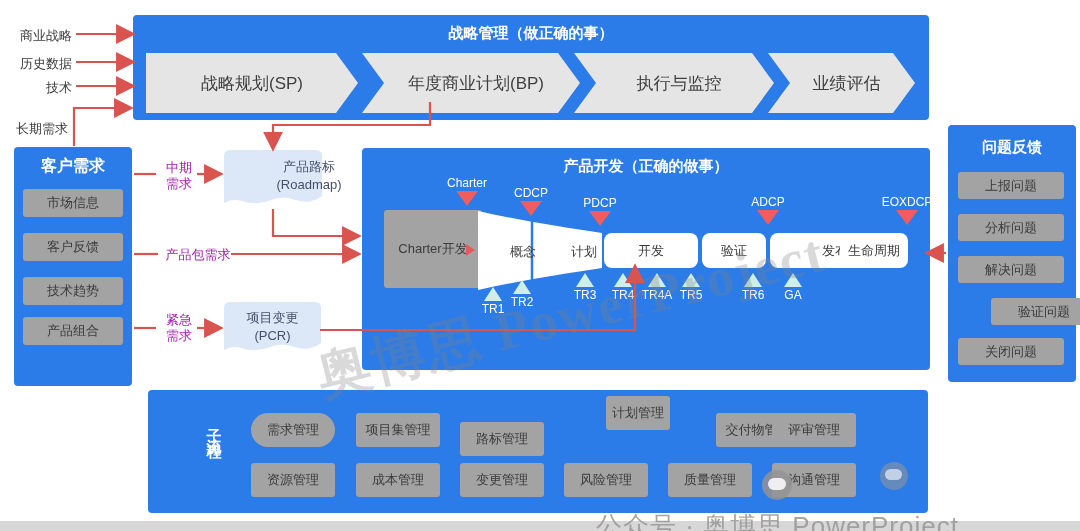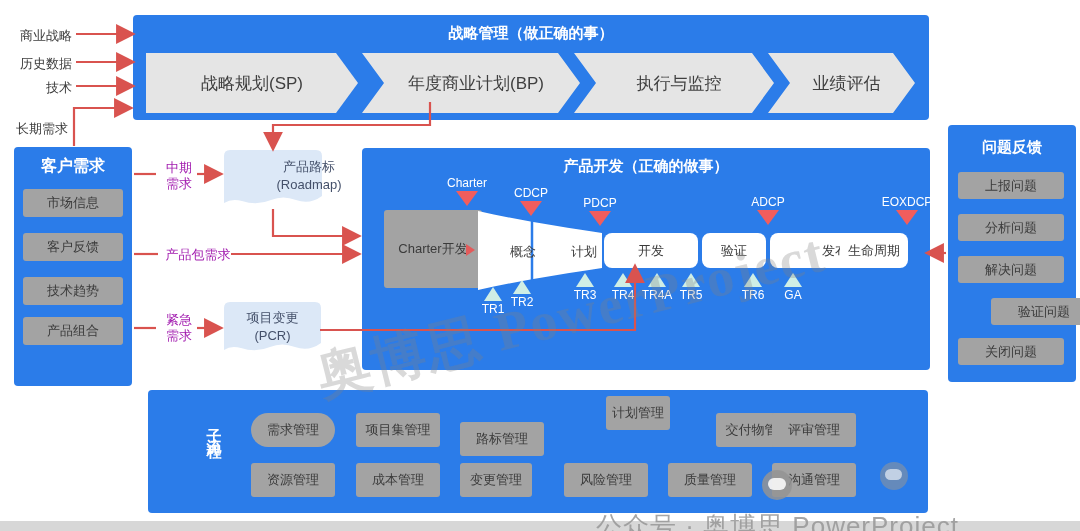--- a/index.html
+++ b/index.html
@@ -195,21 +195,21 @@
   <div class="bluebox" style="left:148px; top:390px; width:780px; height:123px;"></div>
   <div class="vtitle" style="left:204px; top:416px;">子流程</div>
   <div class="whitebox" style="left:251px; top:413px; width:84px; height:34px; z-index:12;border-radius:17px;">需求管理</div>
   <div class="whitebox" style="left:356px; top:413px; width:84px; height:34px; z-index:12;">项目集管理</div>
   <div class="whitebox" style="left:460px; top:422px; width:84px; height:34px; z-index:12;">路标管理</div>
   <div class="whitebox" style="left:564px; top:396px; width:64px; height:34px; z-index:12;margin-left:42px;">计划管理</div>
   <div class="whitebox" style="left:668px; top:413px; width:84px; height:34px; z-index:12;margin-left:48px;">交付物管理</div>
   <div class="whitebox" style="left:772px; top:413px; width:84px; height:34px; z-index:12;">评审管理</div>
   <div class="whitebox" style="left:251px; top:463px; width:84px; height:34px; z-index:12;">资源管理</div>
   <div class="whitebox" style="left:356px; top:463px; width:84px; height:34px; z-index:12;">成本管理</div>
-  <div class="whitebox" style="left:460px; top:463px; width:72px; height:34px; z-index:12;">变更管理</div>
+  <div class="whitebox" style="left:460px; top:463px; width:84px; height:34px; z-index:12;">变更管理</div>
   <div class="whitebox" style="left:564px; top:463px; width:84px; height:34px; z-index:12;">风险管理</div>
   <div class="whitebox" style="left:668px; top:463px; width:84px; height:34px; z-index:12;">质量管理</div>
   <div class="whitebox" style="left:772px; top:463px; width:84px; height:34px; z-index:12;">沟通管理</div>
 
   <svg class="connectors" width="1080" height="531" viewBox="0 0 1080 531">
     <defs>
       <marker id="ar" viewBox="0 0 10 10" refX="2" refY="5" markerWidth="9" markerHeight="9" orient="auto-start-reverse">
         <path d="M0,0 L10,5 L0,10 z" fill="#d9534f"></path>
       </marker>
     </defs>

